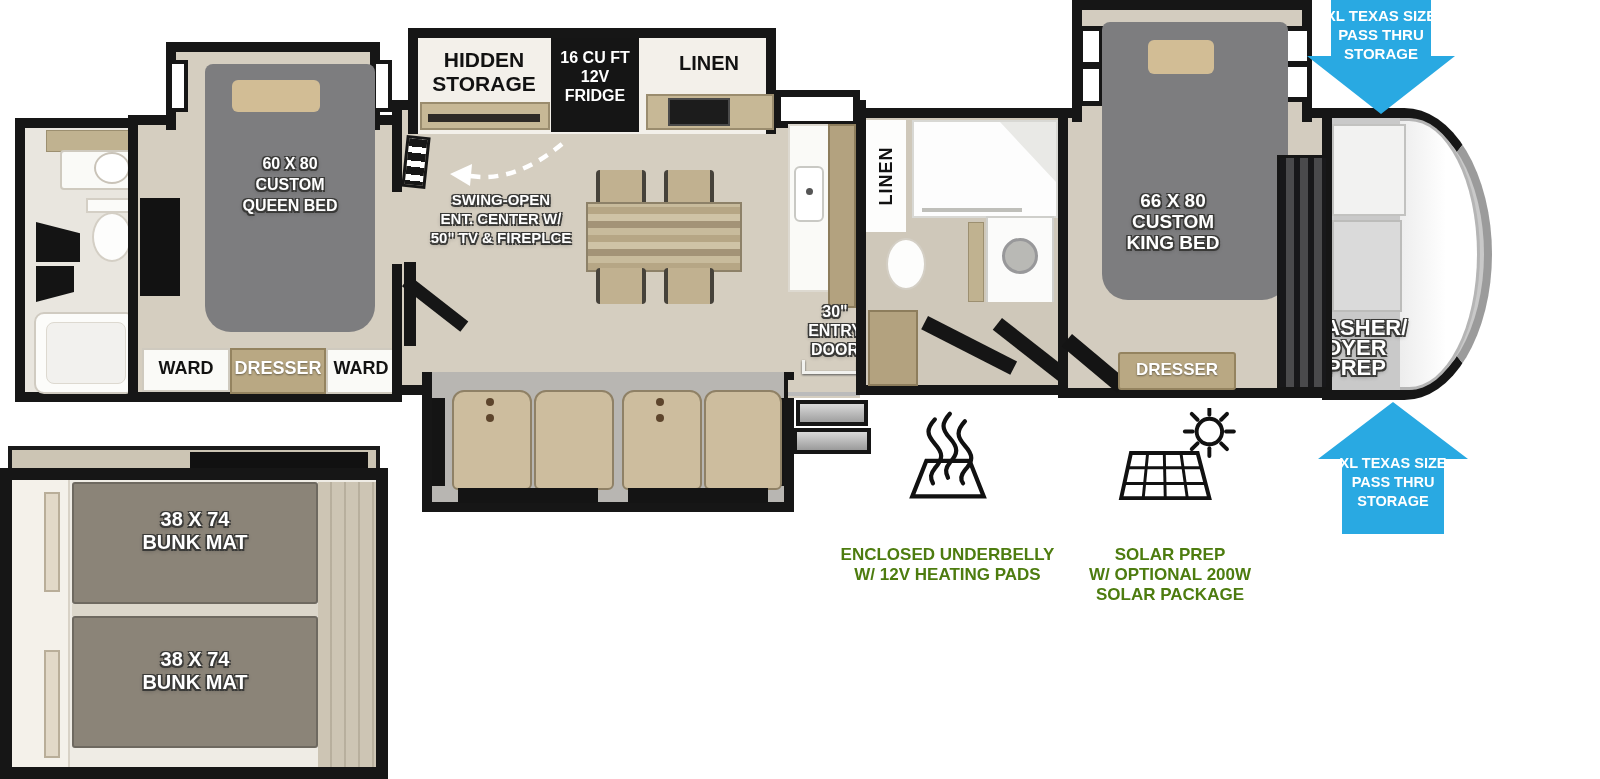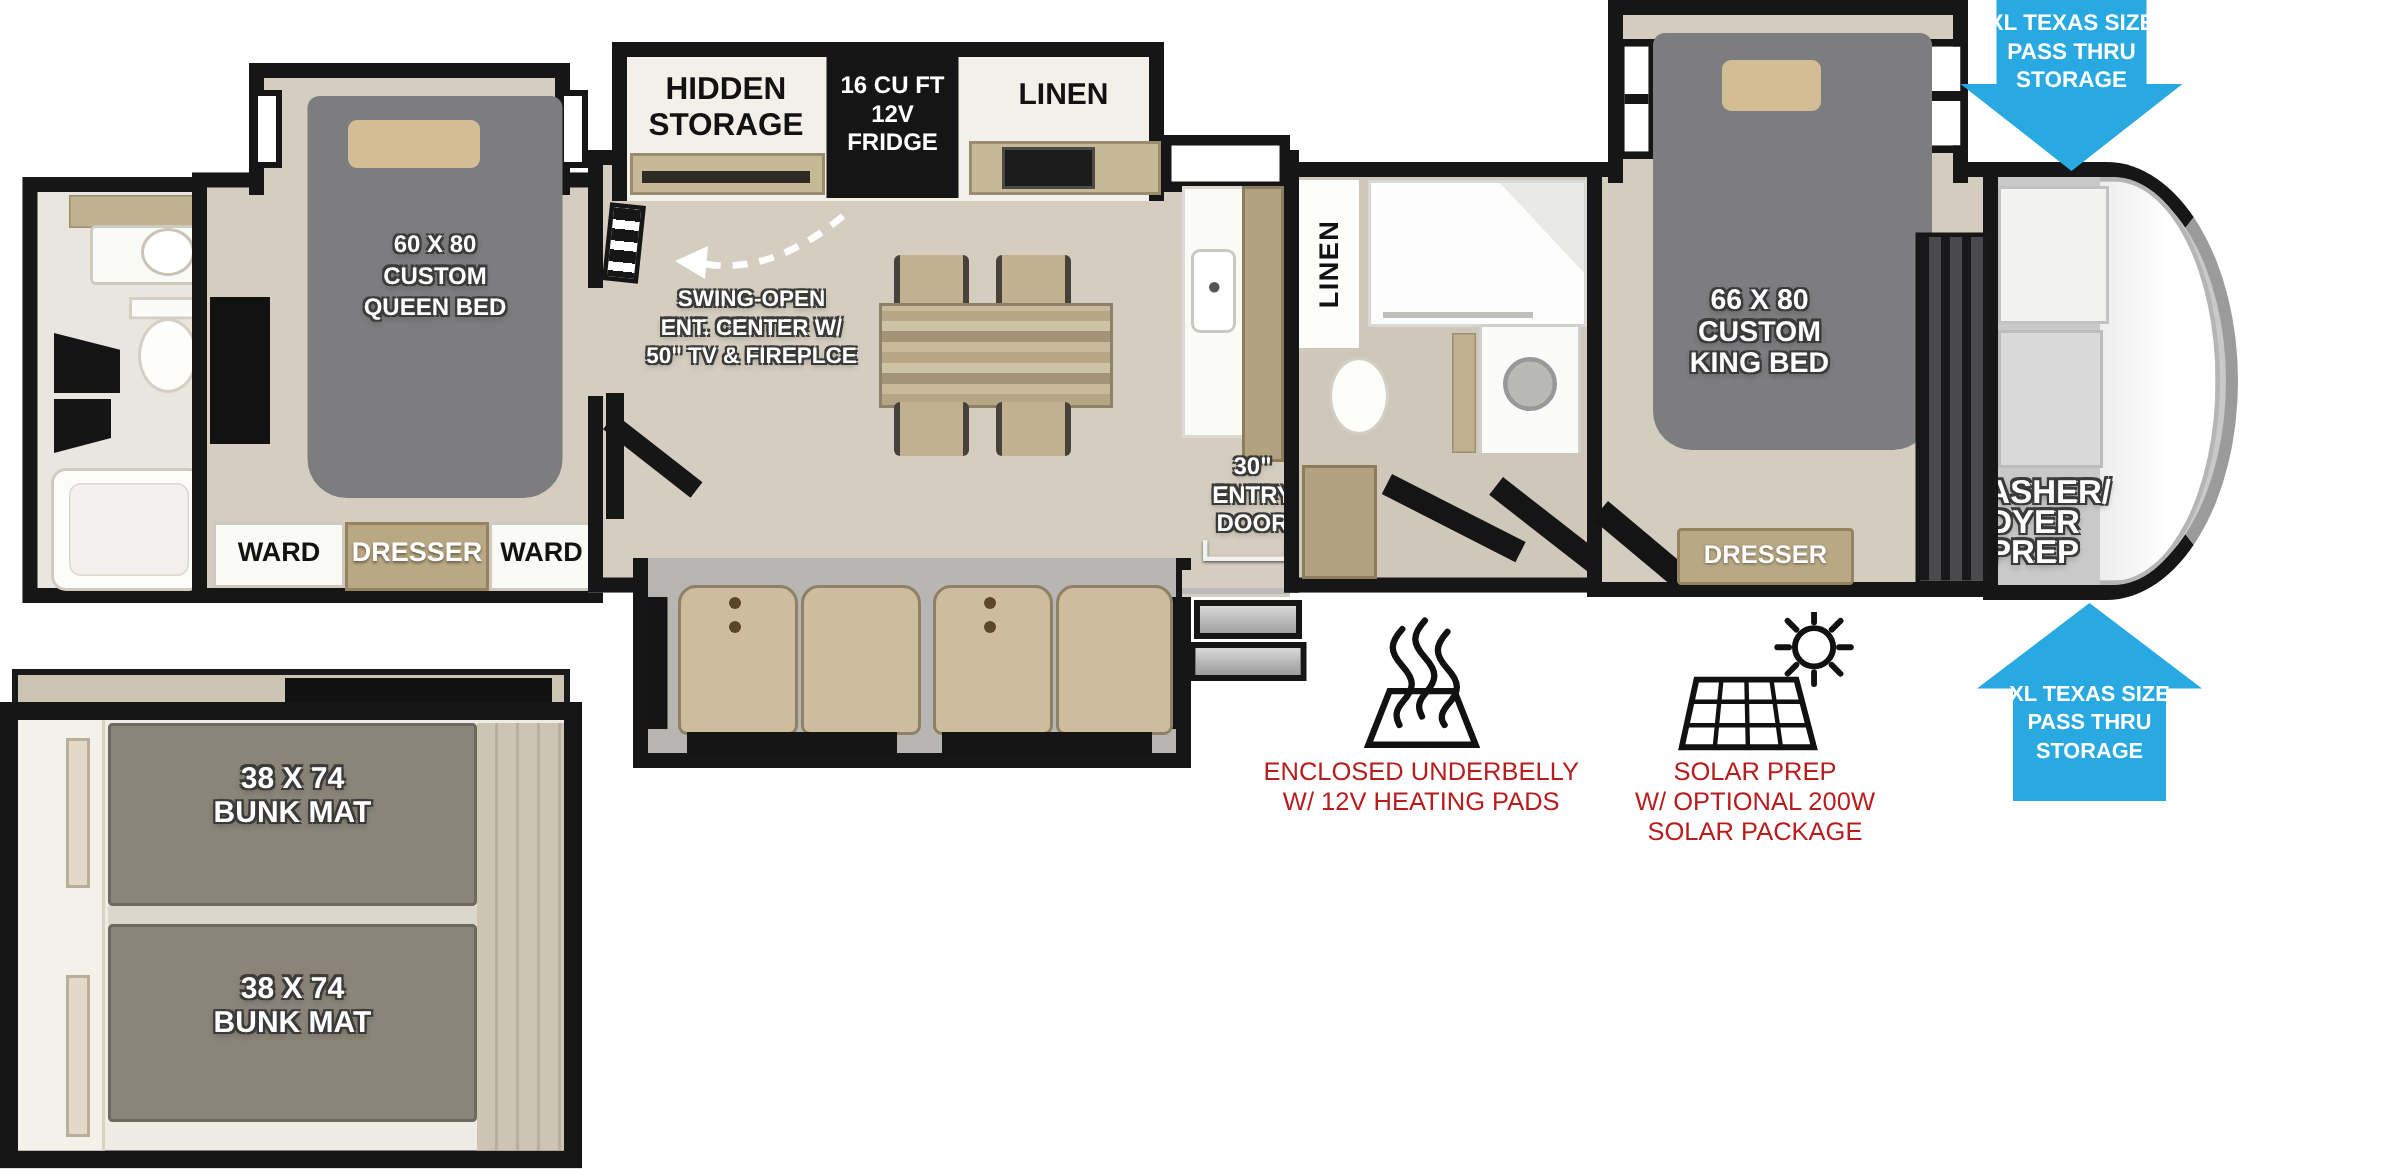--- a/index.html
+++ b/index.html
@@ -4,21 +4,21 @@
 <style>
   html,body{margin:0;padding:0;background:#fff;}
   #canvas{position:relative;width:1600px;height:779px;background:#fff;overflow:hidden;
           font-family:"Liberation Sans",sans-serif;}
   .a{position:absolute;box-sizing:border-box;}
   .room{position:absolute;box-sizing:border-box;border:10px solid #161616;}
   .fl{color:#fff;font-weight:700;text-align:center;
       text-shadow:-1.5px -1.5px 0 #3a3a38,1.5px -1.5px 0 #3a3a38,-1.5px 1.5px 0 #3a3a38,1.5px 1.5px 0 #3a3a38,0 2px 4px rgba(40,40,40,.45);}
   .bl{color:#121212;font-weight:700;text-align:center;}
   .wl{color:#fff;font-weight:700;text-align:center;}
-  .cap{color:#b91c1c;font-weight:400;text-align:center;font-size:17px;line-height:20px;}
+  .cap{color:#4d7c0f;font-weight:700;text-align:center;font-size:17px;line-height:20px;margin-top:40px;}
   .seatback{position:absolute;background:#cdbd9e;border:2px solid #8f8166;border-radius:12px 12px 6px 6px;}
   .btn{position:absolute;width:8px;height:8px;border-radius:50%;background:#5d452c;}
   .chair{position:absolute;background:#c1b190;border-left:4px solid #46423a;border-right:4px solid #46423a;border-radius:4px;}
   .whitebox{position:absolute;background:#fafaf7;border:2px solid #cfcabf;box-sizing:border-box;}
 </style>
 </head>
 <body>
 
 <div id="canvas">
 

